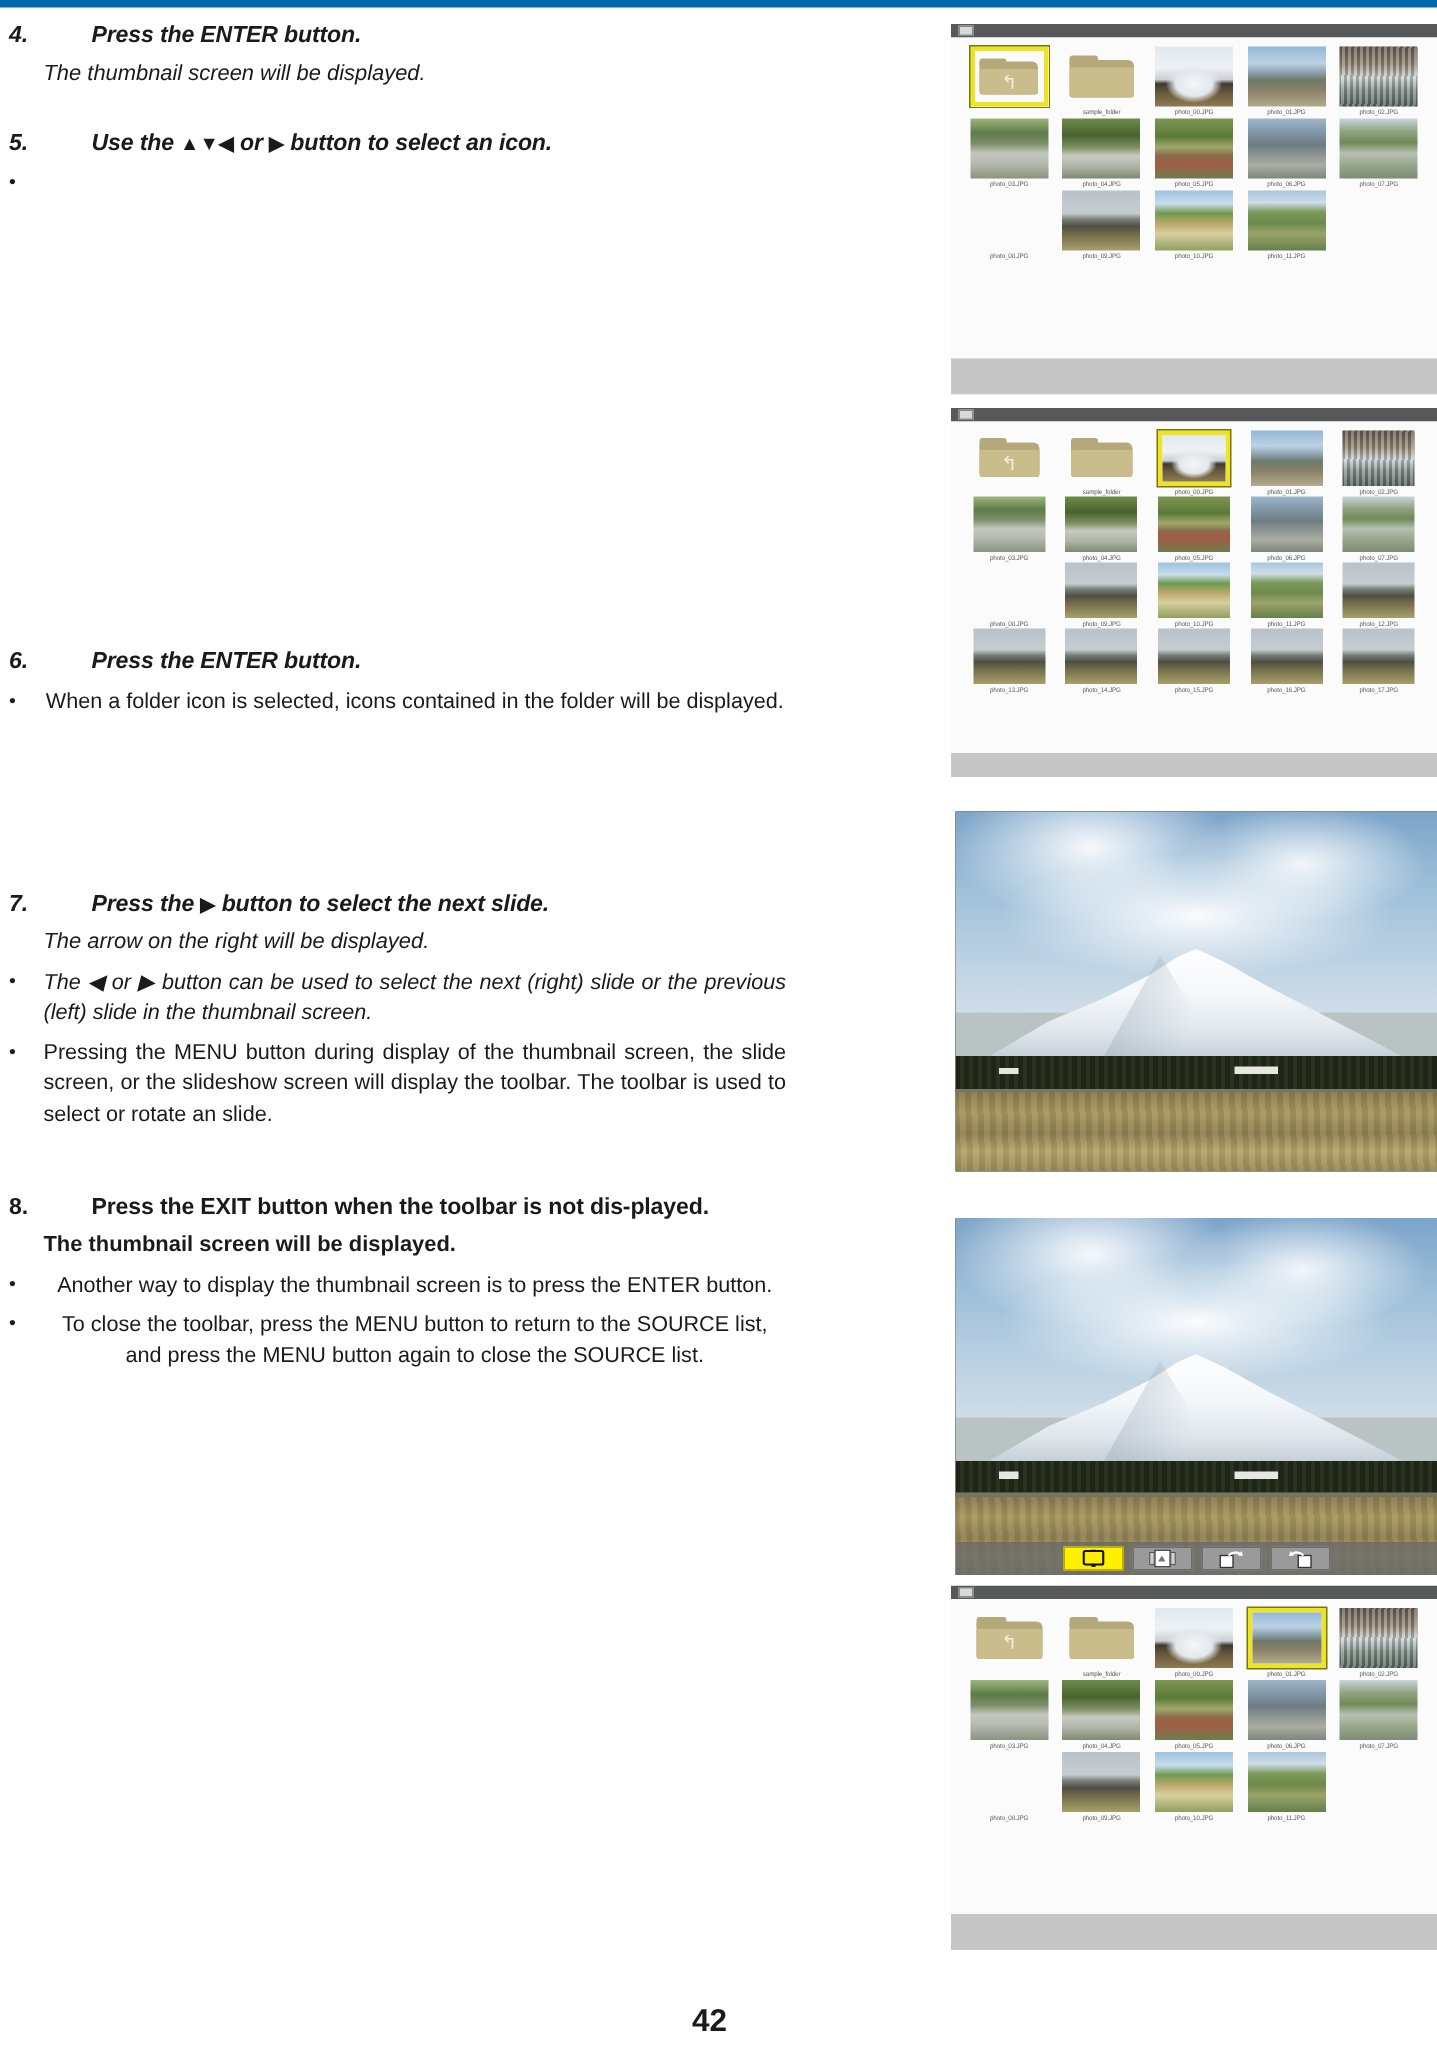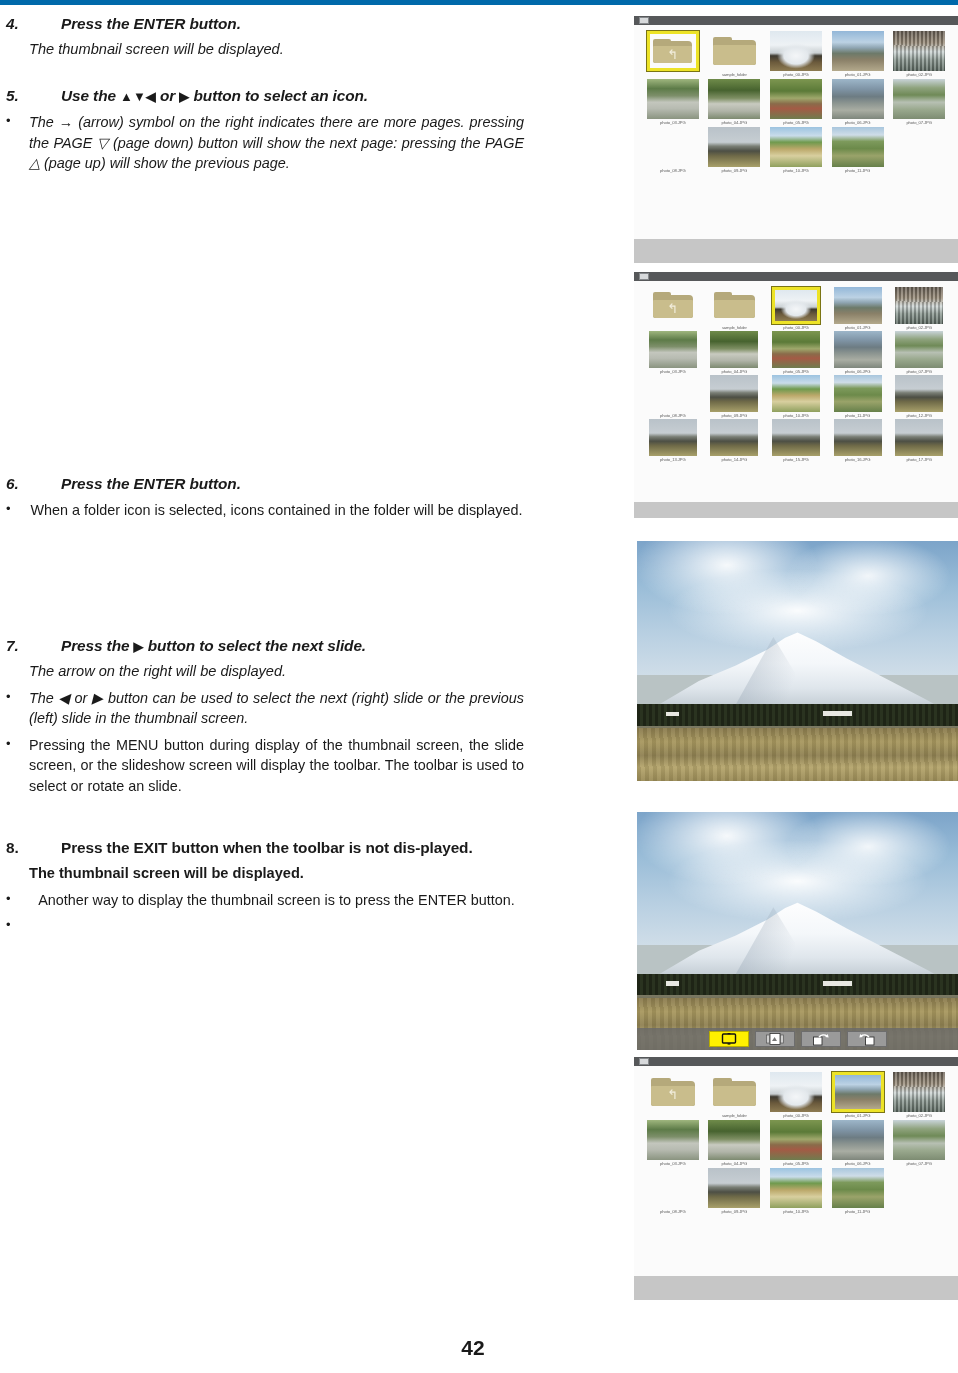--- a/index.html
+++ b/index.html
@@ -374,21 +374,20 @@
 
   <div class="gap-md"></div>
 
   <div class="step">
     <div class="step-head">
       <span class="step-num">5.</span>
       <span class="step-head-text"><span>Use the </span><span class="tri">▲▼◀</span><span> or </span><span class="tri">▶</span><span> button to select an icon.</span></span>
     </div>
     <div class="bullet">
       <span class="bullet-dot">•</span>
-      <span class="bullet-body i">The → (arrow) symbol on the right indicates there are more pages. pressing the PAGE ▽ (page down) button will show the next page: pressing the PAGE △ (page up) will show the previous page.</span>
     </div>
   </div>
 
   <div class="gap-lg"></div>
 
   <div class="step">
     <div class="step-head">
       <span class="step-num">6.</span>
       <span class="step-head-text">Press the ENTER button.</span>
     </div>
@@ -425,20 +424,21 @@
       <span class="step-num">8.</span>
       <span class="step-head-text" style="text-align:justify">Press the EXIT button when the toolbar is not dis-played.</span>
     </div>
     <div class="sub-line bold" style="font-style:normal">The thumbnail screen will be displayed.</div>
     <div class="bullet">
       <span class="bullet-dot">•</span>
       <span class="bullet-body nojust">Another way to display the thumbnail screen is to press the ENTER button.</span>
     </div>
     <div class="bullet">
       <span class="bullet-dot">•</span>
+      <span class="bullet-body nojust">To close the toolbar, press the MENU button to return to the SOURCE list, and press the MENU button again to close the SOURCE list.</span>
     </div>
   </div>
 
 </div>
 
 <div class="panel" id="panel-1" style="left:634px; top:16px; width:324px; height:247px;">
   <div class="panel-titlebar">
     <span class="tb-icon"></span>
   </div>
   <div class="panel-body" style="height:238px;">

